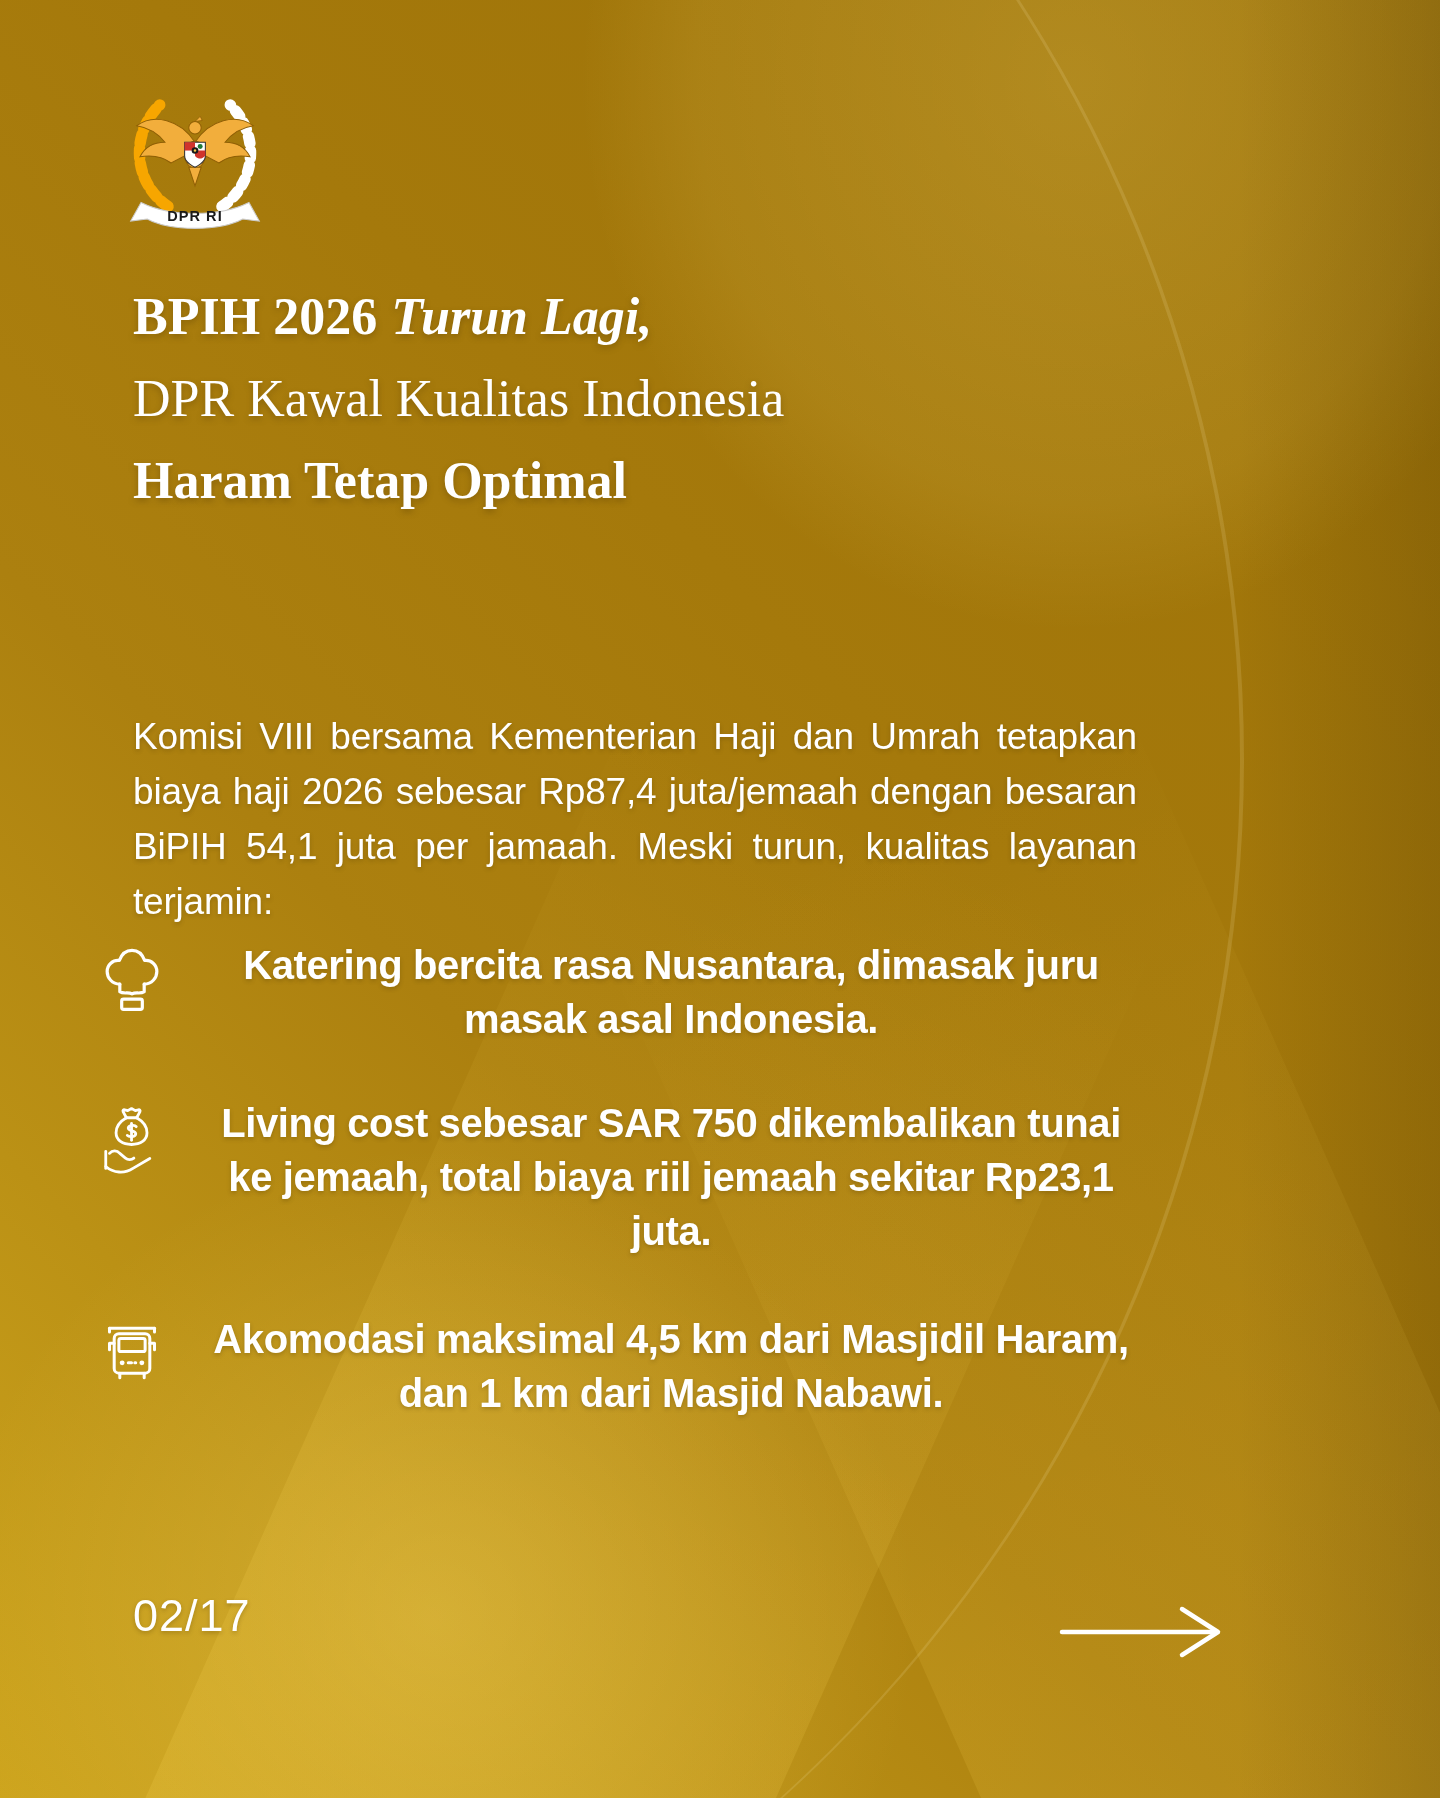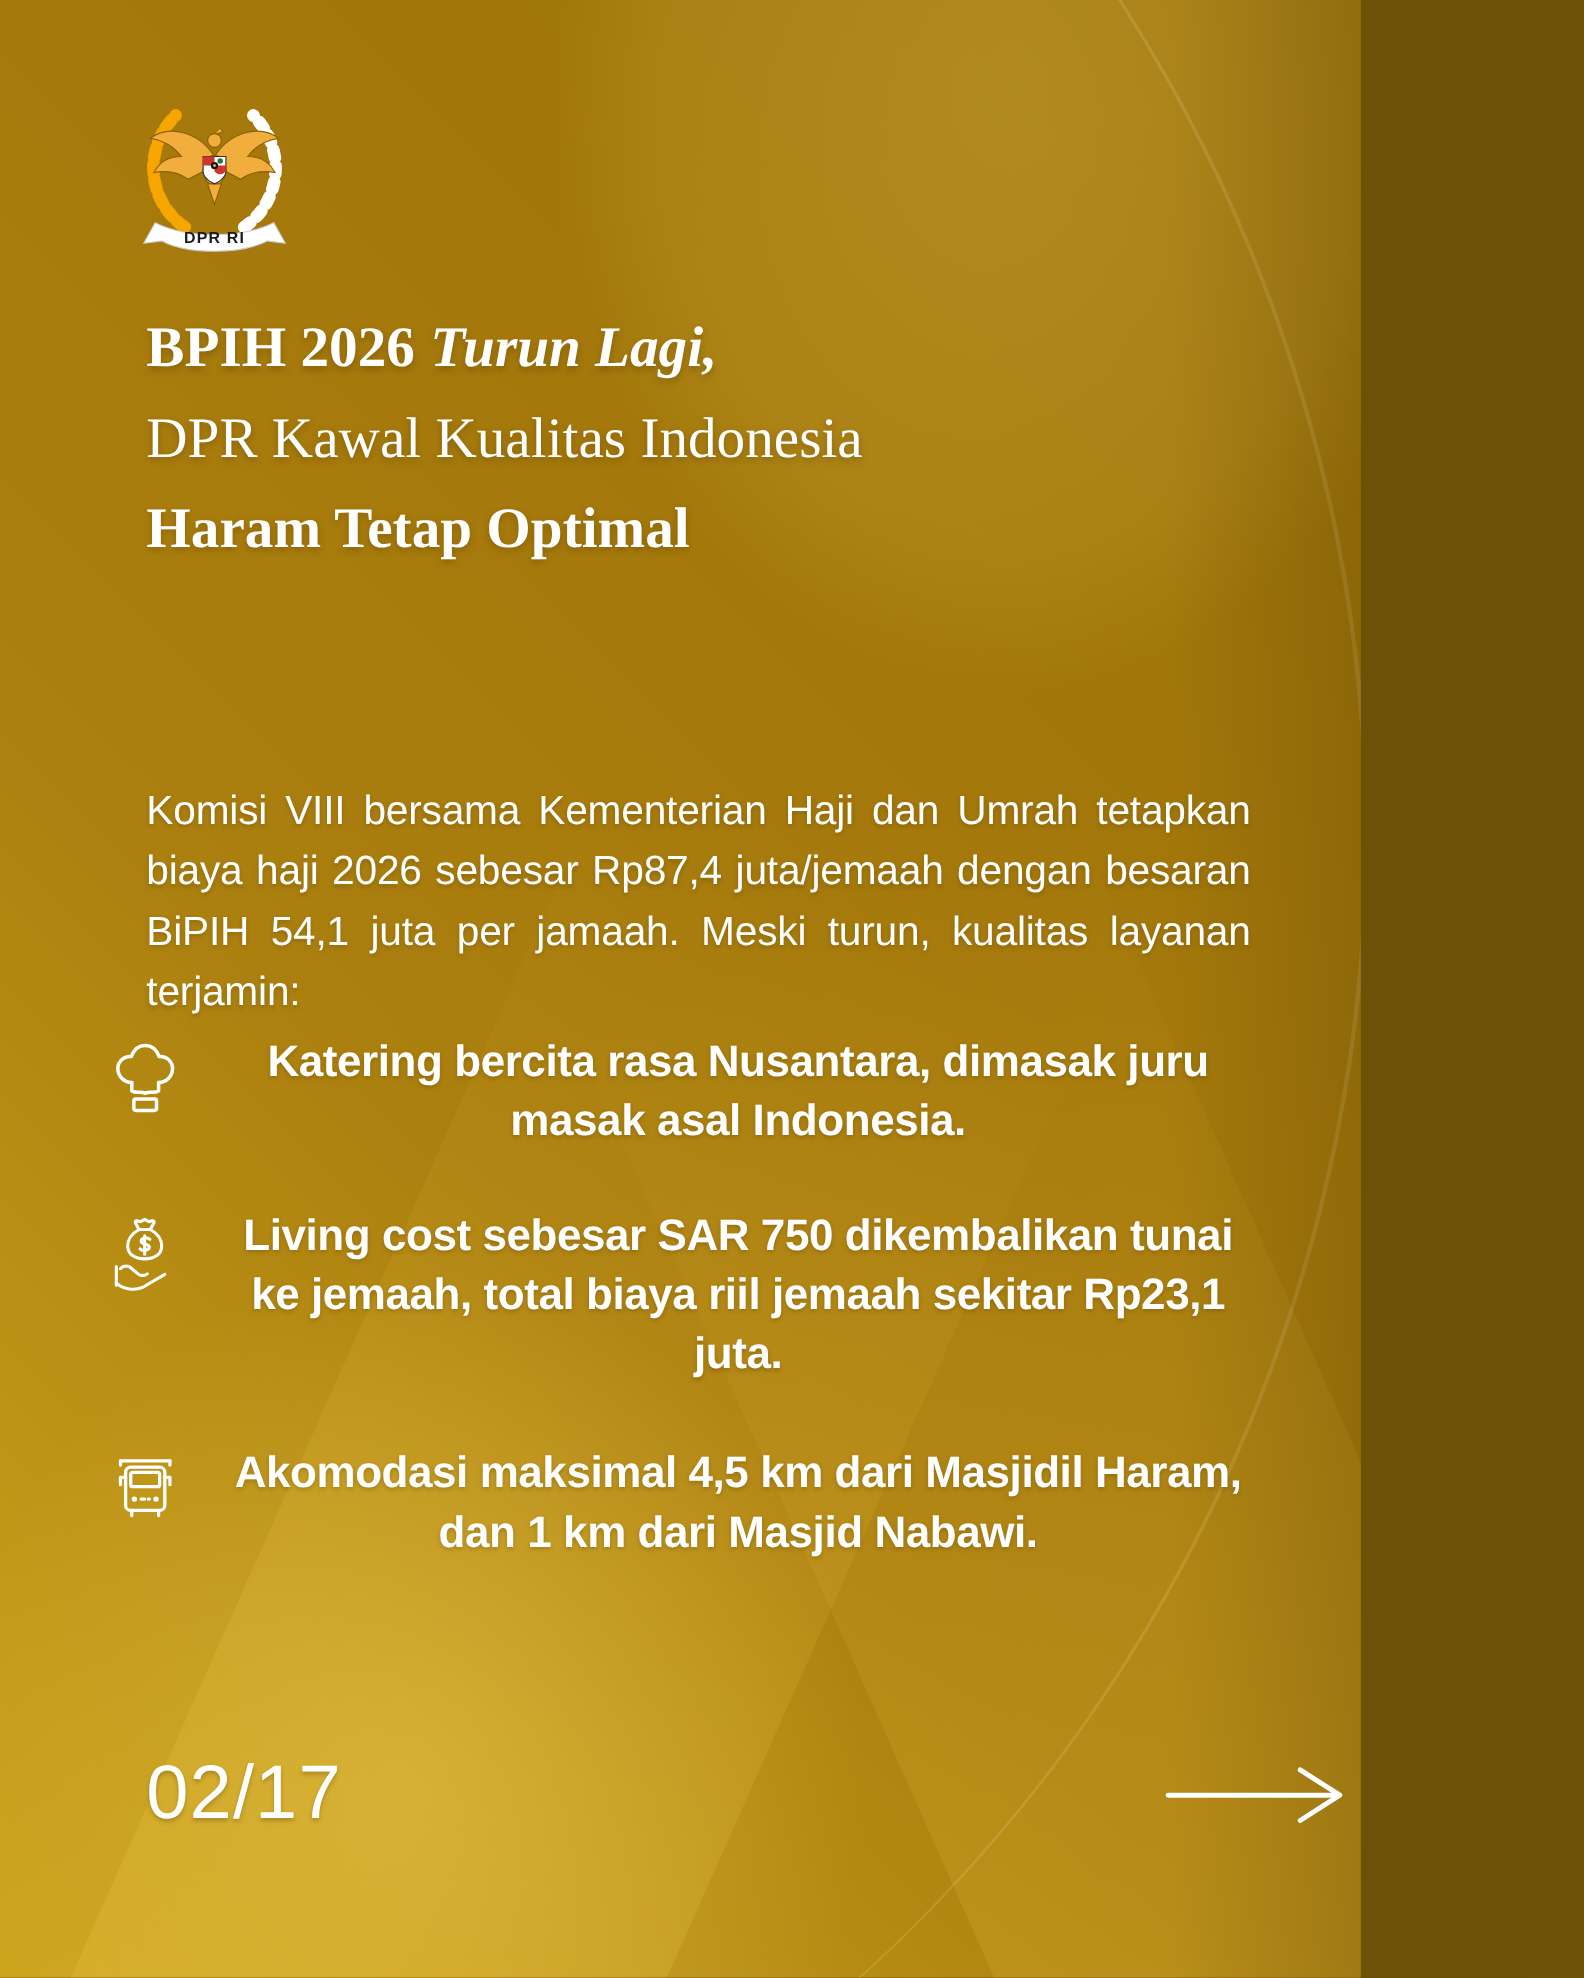--- a/index.html
+++ b/index.html
@@ -1,17 +1,17 @@
 <!DOCTYPE html>
 <html><head>
 <meta charset="utf-8">
 <style>
   html,body{margin:0;padding:0;background:#6b5206;}
   .canvas{
-    position:relative;width:1237px;height:1798px;overflow:hidden;
+    position:relative;width:1440px;height:1798px;overflow:hidden;
     background:linear-gradient(225deg,#9b7108 0%,#a5790b 40%,#ac800f 62%,#bb9115 80%,#cda41d 100%);
     font-family:"Liberation Sans",sans-serif;color:#ffffff;
   }
   
   .edge-shade{position:absolute;inset:0;background:linear-gradient(90deg,rgba(0,0,0,0) 86%,rgba(55,38,0,0.14) 97%,rgba(55,38,0,0.18) 100%);}
   .glow-tr{position:absolute;right:-22%;top:-38%;width:95%;height:85%;border-radius:50%;
     background:radial-gradient(closest-side,rgba(255,228,120,0.20),rgba(255,228,120,0.10) 55%,rgba(255,228,120,0) 72%);}
   .arc-right{position:absolute;width:2800px;height:2800px;border-radius:50%;top:-640px;left:-1560px;
     border-right:4px solid rgba(255,240,190,0.14);}
   .beam{position:absolute;top:46%;height:100%;width:40%;transform-origin:top center;}
@@ -38,21 +38,21 @@
   .bullets{position:absolute;left:0;top:0;width:1440px;height:1798px;list-style:none;margin:0;padding:13px;pointer-events:none;text-align:center;}
   .bullet{position:absolute;left:102px;display:flex;align-items:flex-start;gap:34px;width:1040px;}
   .bullet-1{top:938px;}
   .bullet-2{top:1096px;}
   .bullet-3{top:1312px;}
   .bullet .icon{flex:0 0 64px;width:64px;margin-top:6px;}
   .bullet .icon svg{display:block;width:60px;height:84px;}
   .bullet p{margin:0;width:942px;font-size:40px;line-height:54px;font-weight:700;letter-spacing:-0.4px;
     text-shadow:0 2px 4px rgba(80,55,0,0.30);}
 
-  .page-indicator{position:absolute;left:133px;top:1590px;font-size:69px;font-weight:400;letter-spacing:1px;
+  .page-indicator{position:absolute;left:133px;top:1590px;font-size:45px;font-weight:400;letter-spacing:1px;
     text-shadow:0 2px 4px rgba(80,55,0,0.30);}
   .next-arrow{position:absolute;left:1056px;top:1604px;width:176px;height:56px;cursor:pointer;}
   .next-arrow svg{display:block;width:176px;height:56px;}
 </style>
 </head>
 <body>
 
 <div class="canvas">
 
   <div class="glow-tr"></div>

